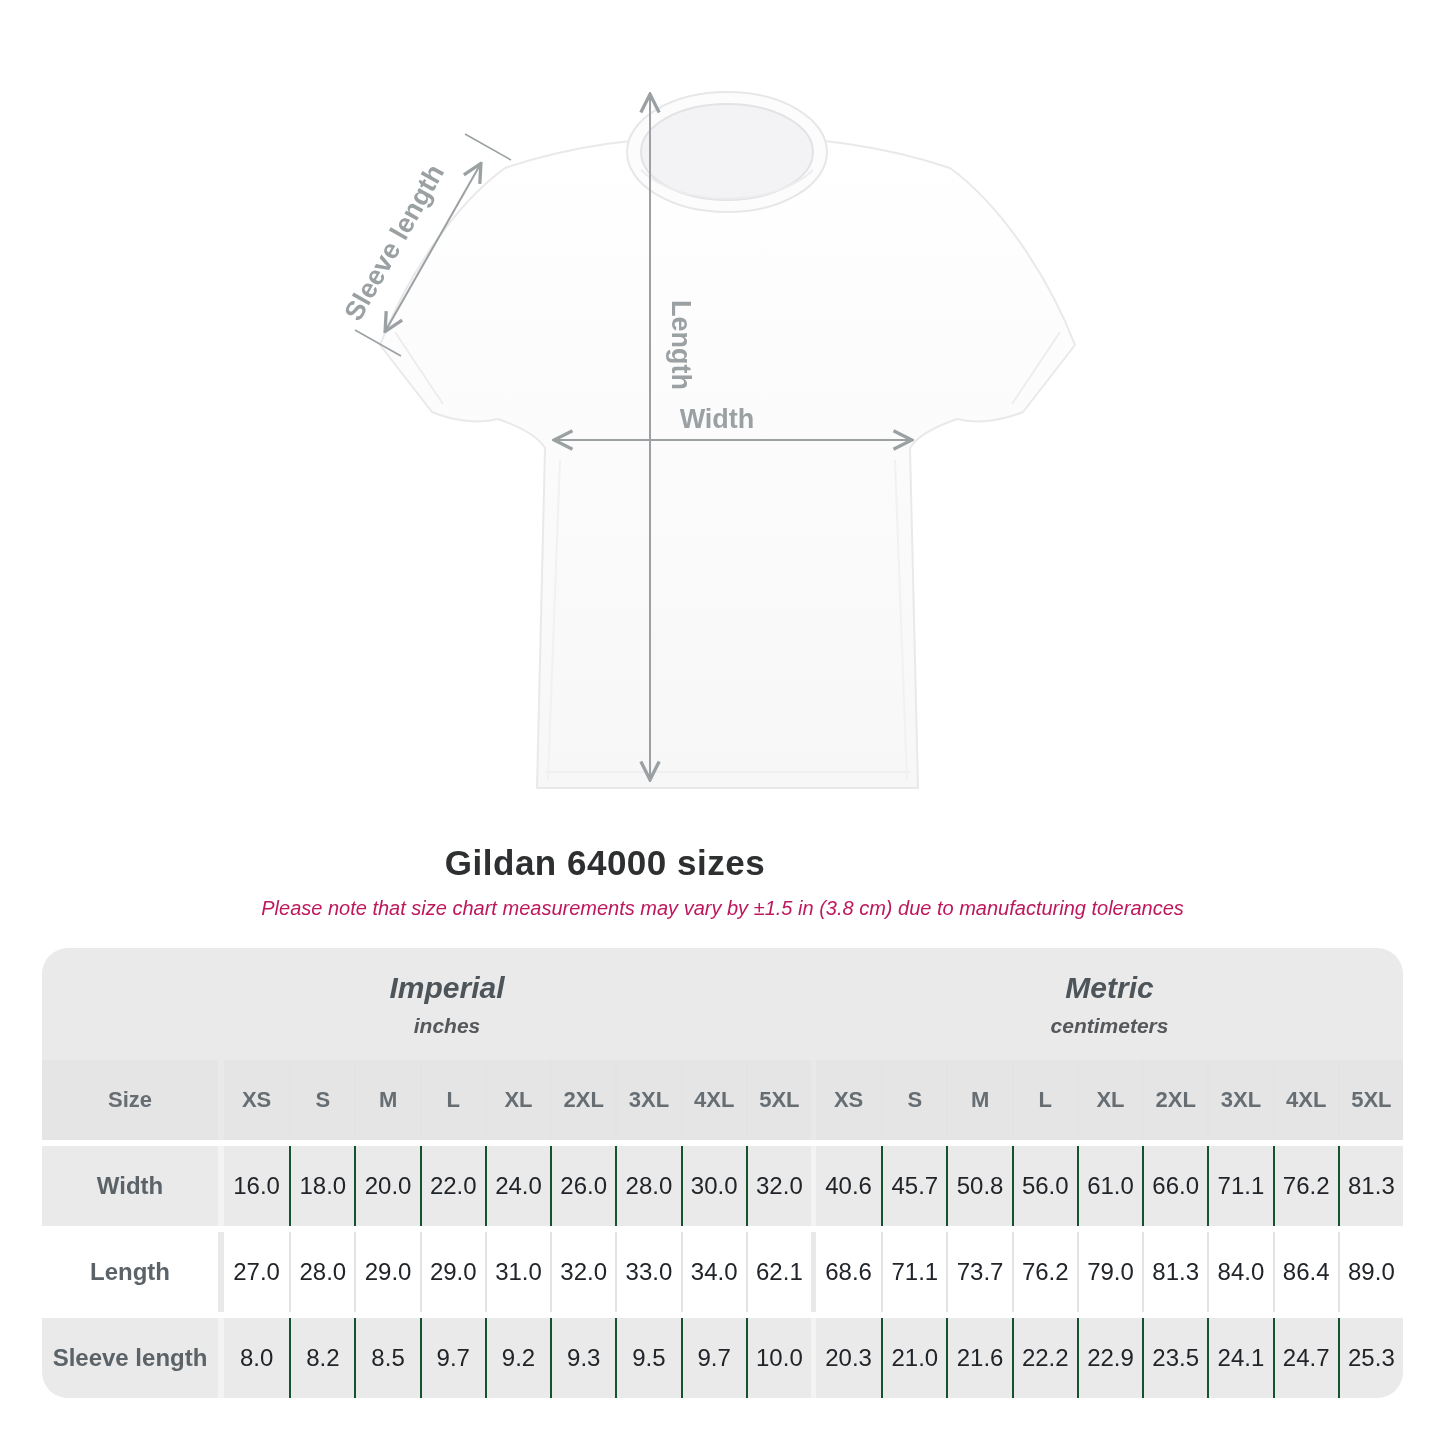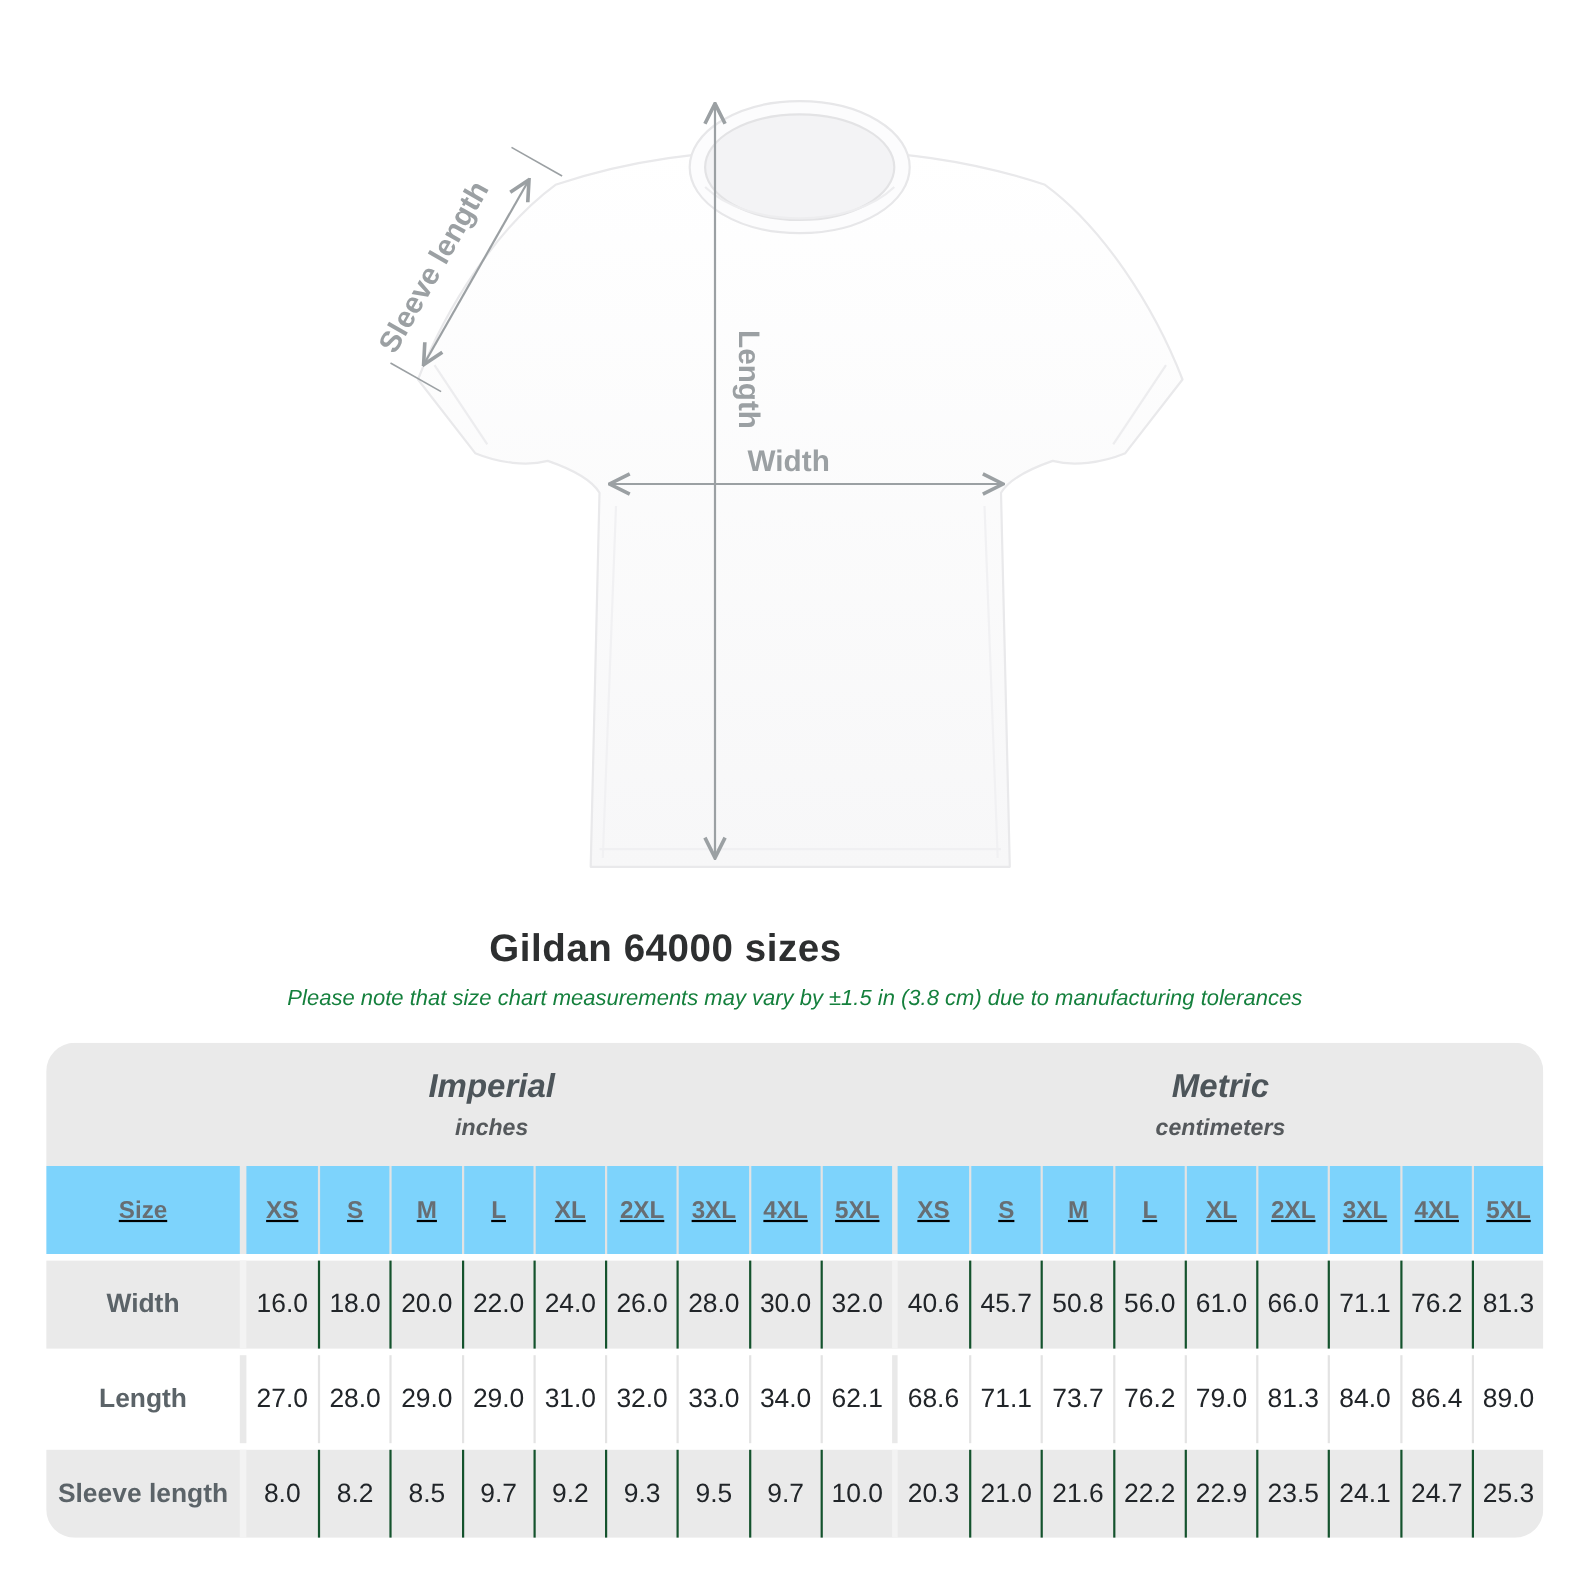--- a/index.html
+++ b/index.html
@@ -6,28 +6,28 @@
   body{width:1445px;height:1445px;font-family:"Liberation Sans","DejaVu Sans",sans-serif;}
   .canvas{position:relative;width:1445px;height:1445px;background:#ffffff;overflow:hidden;}
 
   
   .figure{position:absolute;left:0;top:0;width:1445px;height:840px;}
 
   
   .title{position:absolute;top:843px;left:0;width:1210px;text-align:center;
          font-size:35px;font-weight:bold;color:#2d2f30;letter-spacing:.5px;}
   .note{position:absolute;top:897px;left:0;width:1445px;text-align:center;
-        font-size:20px;font-style:italic;color:#15803d;}
+        font-size:20px;font-style:italic;color:#be185d;}
 
   
   .size-table{position:absolute;left:42px;top:948px;width:1361px;height:450px;
               border-radius:26px;overflow:hidden;background:#ffffff;}
   .row{display:grid;grid-template-columns:176px 6px repeat(9,1fr) 5px repeat(9,1fr);width:100%;}
   .r-group{height:112px;background:#eaeaea;}
-  .r-size{height:80px;background:#7dd3fc;text-decoration:underline;}
+  .r-size{height:80px;background:#e5e5e5;}
   .r-data{height:80px;margin-top:6px;background:#ffffff;}
   .r-data.shade{background:#eaeaea;}
 
   .cell{display:flex;align-items:center;justify-content:center;min-width:0;}
   .th{font-weight:bold;font-size:22px;color:#676e73;}
   .rowlabel{font-weight:bold;font-size:24px;color:#5b6368;}
   .val{font-size:24px;color:#212529;}
 
   .r-size .sep,.r-data.white .sep{border-left:2px solid #e3e3e3;}
   .r-data.shade .sep{border-left:2px solid #14532d;}

